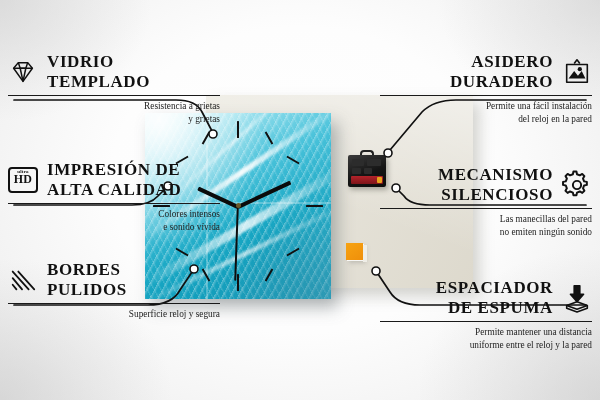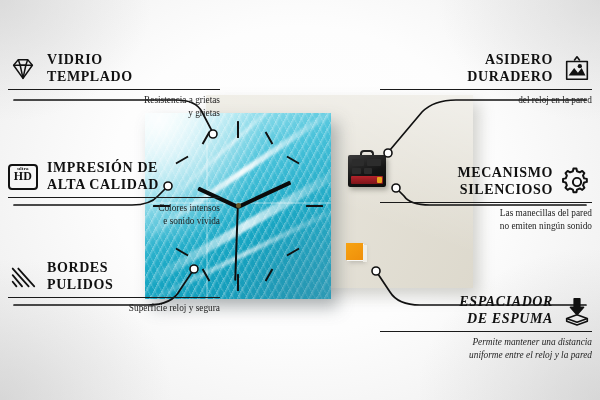--- a/index.html
+++ b/index.html
@@ -33,21 +33,21 @@
   .feature.right { right: 8px; text-align: right; }
 
   .feat-head {
     display: flex; align-items: center; gap: 9px;
     min-height: 34px;
   }
   .feature.right .feat-head { flex-direction: row-reverse; }
 
   .feat-title {
     font-weight: bold;
-    font-size: 14px;
+    font-size: 17px;
     letter-spacing: .6px;
     line-height: 1.18;
     color: #111;
     text-transform: uppercase;
   }
   .rule {
     height: 1.4px; background: #1a1a1a; margin: 3px 0 4px 0; width: 100%;
   }
   .feat-desc {
     font-size: 9.3px;
@@ -317,20 +317,21 @@
           <circle cx="19" cy="13" r="2.3" fill="#111" stroke="none"></circle>
         </g>
       </svg>
       <div class="feat-title">
         <div>ASIDERO</div>
         <div>DURADERO</div>
       </div>
     </div>
     <div class="rule"></div>
     <div class="feat-desc">
+      <div>Permite una fácil instalación</div>
       <div>del reloj en la pared</div>
     </div>
   </div>
 
   <div class="feature right" style="top:165px;">
     <div class="feat-head">
       <svg class="icon" viewBox="0 0 32 32">
         <g fill="none" stroke="#111" stroke-width="2.1" stroke-linejoin="round">
           <path d="M16 4.5 l3 1.2 2.6-1.5 2.3 2.3 -1.5 2.6 1.2 3 2.9 .6 v3.2 l-2.9 .6 -1.2 3 1.5 2.6 -2.3 2.3 -2.6-1.5 -3 1.2 -.6 2.9 h-3.2 l-.6-2.9 -3-1.2 -2.6 1.5 -2.3-2.3 1.5-2.6 -1.2-3 -2.9-.6 v-3.2 l2.9-.6 1.2-3 -1.5-2.6 2.3-2.3 2.6 1.5 3-1.2 .6-2.9 h3.2 z"></path>
           <circle cx="16" cy="16" r="4.4"></circle>
@@ -341,21 +342,21 @@
         <div>SILENCIOSO</div>
       </div>
     </div>
     <div class="rule"></div>
     <div class="feat-desc">
       <div>Las manecillas del pared</div>
       <div>no emiten ningún sonido</div>
     </div>
   </div>
 
-  <div class="feature right" style="top:294px;font-style:italic;">
+  <div class="feature right" style="top:278px;">
     <div class="feat-head">
       <svg class="icon" viewBox="0 0 32 32">
         <g fill="none" stroke="#111" stroke-width="1.7" stroke-linejoin="round">
           <path d="M13 3 h6 v9 h4 l-7 8 -7-8 h4 z" fill="#111"></path>
           <path d="M16 20 L27 24 L16 28 L5 24 Z"></path>
           <path d="M5 24 v3 l11 4 11-4 v-3"></path>
         </g>
       </svg>
       <div class="feat-title">
         <div>ESPACIADOR</div>

